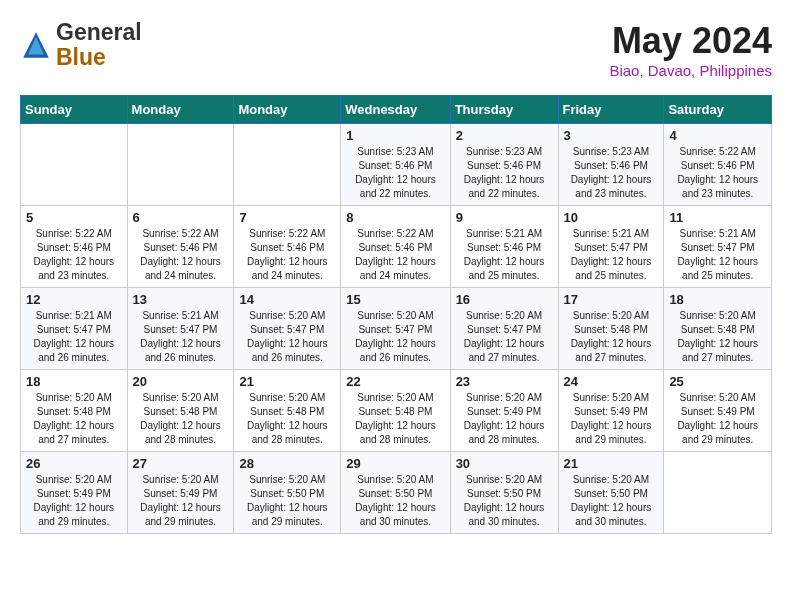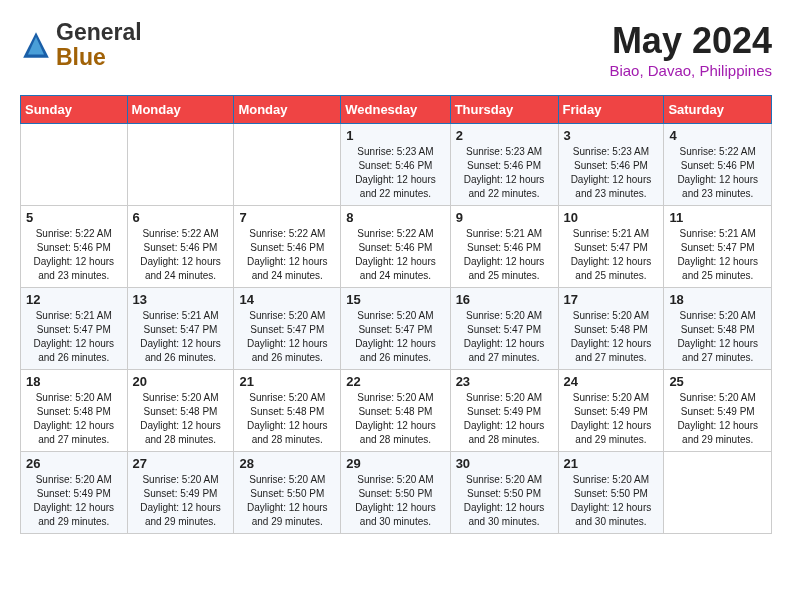--- a/index.html
+++ b/index.html
@@ -45,21 +45,21 @@
     .location {
       font-size: 15px;
       color: #a21caf;
     }
     .calendar {
       width: 100%;
       border-collapse: collapse;
       border: 1px solid #ccc;
     }
     .calendar th {
-      background: #ef4444;
+      background: #0f766e;
       color: #fff;
       font-size: 13px;
       font-weight: bold;
       padding: 6px 4px;
       text-align: left;
       border: 1px solid #2070b8;
     }
     .calendar td {
       vertical-align: top;
       border: 1px solid #ccc;

